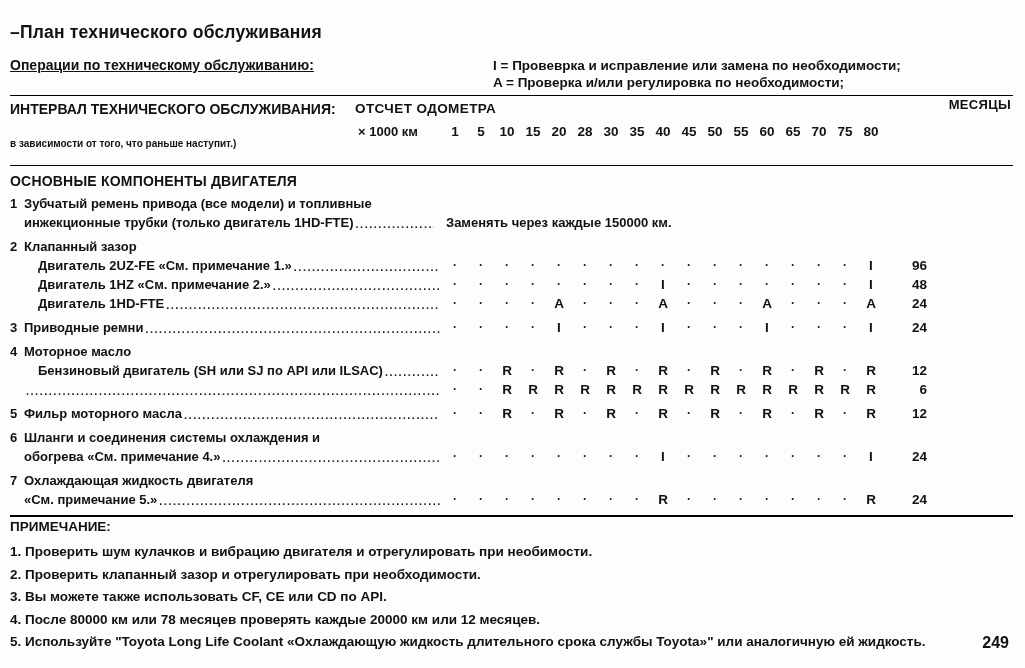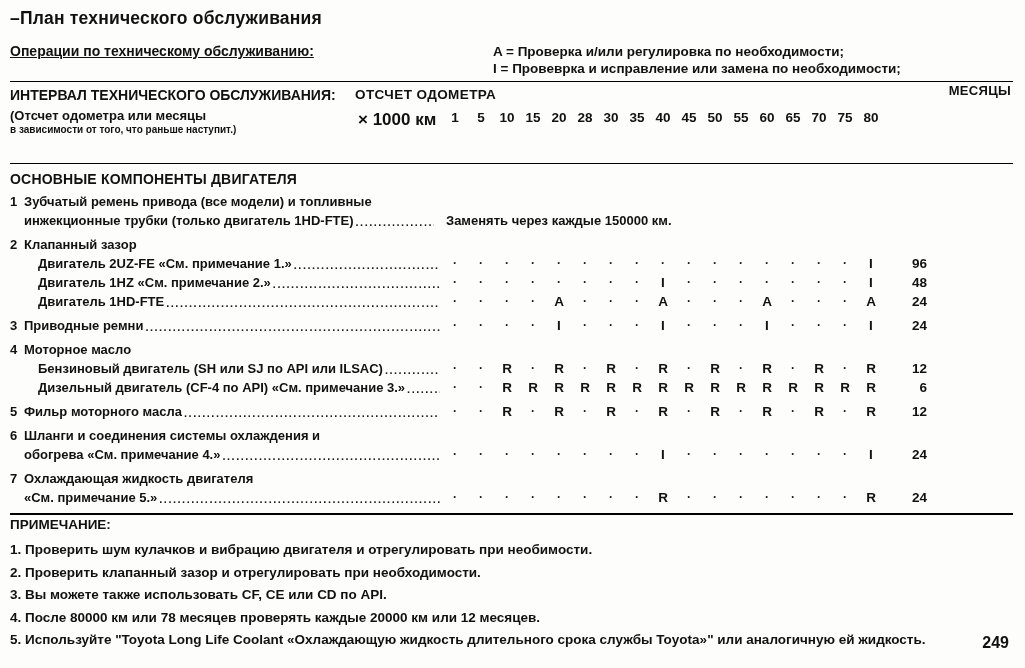--- a/index.html
+++ b/index.html
@@ -2,37 +2,37 @@
 <html><head>
 <meta charset="utf-8">
 <style>
   html,body{margin:0;padding:0;}
   body{
     width:1025px;height:668px;background:#fdfdfb;color:#111;
     font-family:"Liberation Sans","DejaVu Sans",sans-serif;
     font-weight:700;overflow:hidden;
     -webkit-font-smoothing:antialiased;
   }
-  .page{position:relative;width:1025px;height:668px;padding:6px 12px 0 10px;box-sizing:border-box;}
+  .page{position:relative;width:1025px;height:668px;padding:20px 12px 0 10px;box-sizing:border-box;}
   .doc-title{font-size:17.5px;letter-spacing:.2px;margin:2px 0 14px 0;}
   .ops-row{display:flex;align-items:flex-start;margin-bottom:4px;}
   .ops-label{font-size:14px;flex:none;text-decoration:underline;}
   .legend{margin-left:auto;width:520px;font-size:13.5px;line-height:17px;}
   .legend div{white-space:nowrap;}
   .rule{border:none;border-top:2px solid #000;margin:0;}
   .rule-thin{border-top:1.5px solid #000;}
   .rule-thick{border-top:2.5px solid #000;}
 
   
-  .ihdr{position:relative;height:60px;margin:5px 0 16px 0;font-size:13.5px;}
+  .ihdr{position:relative;height:60px;margin:5px 0 4px 0;font-size:13.5px;}
   .ihdr-title{position:absolute;left:0;top:0;font-size:14px;}
   .ihdr-sub1{position:absolute;left:0;top:21px;font-size:13px;}
   .ihdr-sub2{position:absolute;left:0;top:37px;font-size:10px;}
   .ihdr-odo{position:absolute;left:345px;top:0;font-size:13.5px;letter-spacing:.4px;}
-  .ihdr-unit{position:absolute;left:348px;top:23px;font-size:17px;}
+  .ihdr-unit{position:absolute;left:348px;top:23px;font-size:13px;}
   .ihdr-nums{position:absolute;left:432px;top:23px;}
   .ihdr-months{position:absolute;right:2px;top:-4px;font-size:13px;letter-spacing:.3px;}
 
   
   .section-title{font-size:14px;margin:7px 0 3px 0;letter-spacing:.2px;}
   .trow{display:flex;align-items:center;width:925px;line-height:19px;font-size:13px;}
   .trow.numbered{margin-top:5px;}
   .lbl-box{display:flex;align-items:center;width:432px;flex:none;overflow:hidden;}
   .num{width:14px;flex:none;text-align:left;}
   .lbl{flex:none;white-space:nowrap;text-align:center;}
@@ -54,30 +54,29 @@
 </head>
 <body>
 
 <div class="page">
 
   <div class="doc-title">–План технического обслуживания</div>
 
   <div class="ops-row">
     <div class="ops-label">Операции по техническому обслуживанию:</div>
     <div class="legend">
+      <div>I = Провеврка и исправление или замена по необходимости;</div>
       <div>A = Проверка и/или регулировка по необходимости;</div>
-      <div>I = Провеврка и исправление или замена по необходимости;</div>
     </div>
   </div>
 
   <hr class="rule rule-thin">
 
   <div class="ihdr">
     <div class="ihdr-title">ИНТЕРВАЛ ТЕХНИЧЕСКОГО ОБСЛУЖИВАНИЯ:</div>
-    <div class="ihdr-sub1">(Отсчет одометра или месяцы</div>
     <div class="ihdr-sub2">в зависимости от того, что раньше наступит.)</div>
     <div class="ihdr-odo">ОТСЧЕТ ОДОМЕТРА</div>
     <div class="ihdr-unit">× 1000 км</div>
     <div class="ihdr-nums cells" id="odo-columns">
         <span class="cell">1</span>
         <span class="cell">5</span>
         <span class="cell">10</span>
         <span class="cell">15</span>
         <span class="cell">20</span>
         <span class="cell">28</span>
@@ -258,21 +257,20 @@
           <span class="cell dot">·</span>
           <span class="cell letter">R</span>
           <span class="cell dot">·</span>
           <span class="cell letter">R</span>
         </div>
         <span class="months">12</span>
       </div>
       <div class="trow">
         <div class="lbl-box sub">
           <span class="num"></span>
-          <span class="lbl">Дизельный двигатель (CF-4 по API) «См. примечание 3.»</span>
           <span class="leader">........................................................................................................................</span>
         </div>
         <div class="cells">
           <span class="cell dot">·</span>
           <span class="cell dot">·</span>
           <span class="cell letter">R</span>
           <span class="cell letter">R</span>
           <span class="cell letter">R</span>
           <span class="cell letter">R</span>
           <span class="cell letter">R</span>

